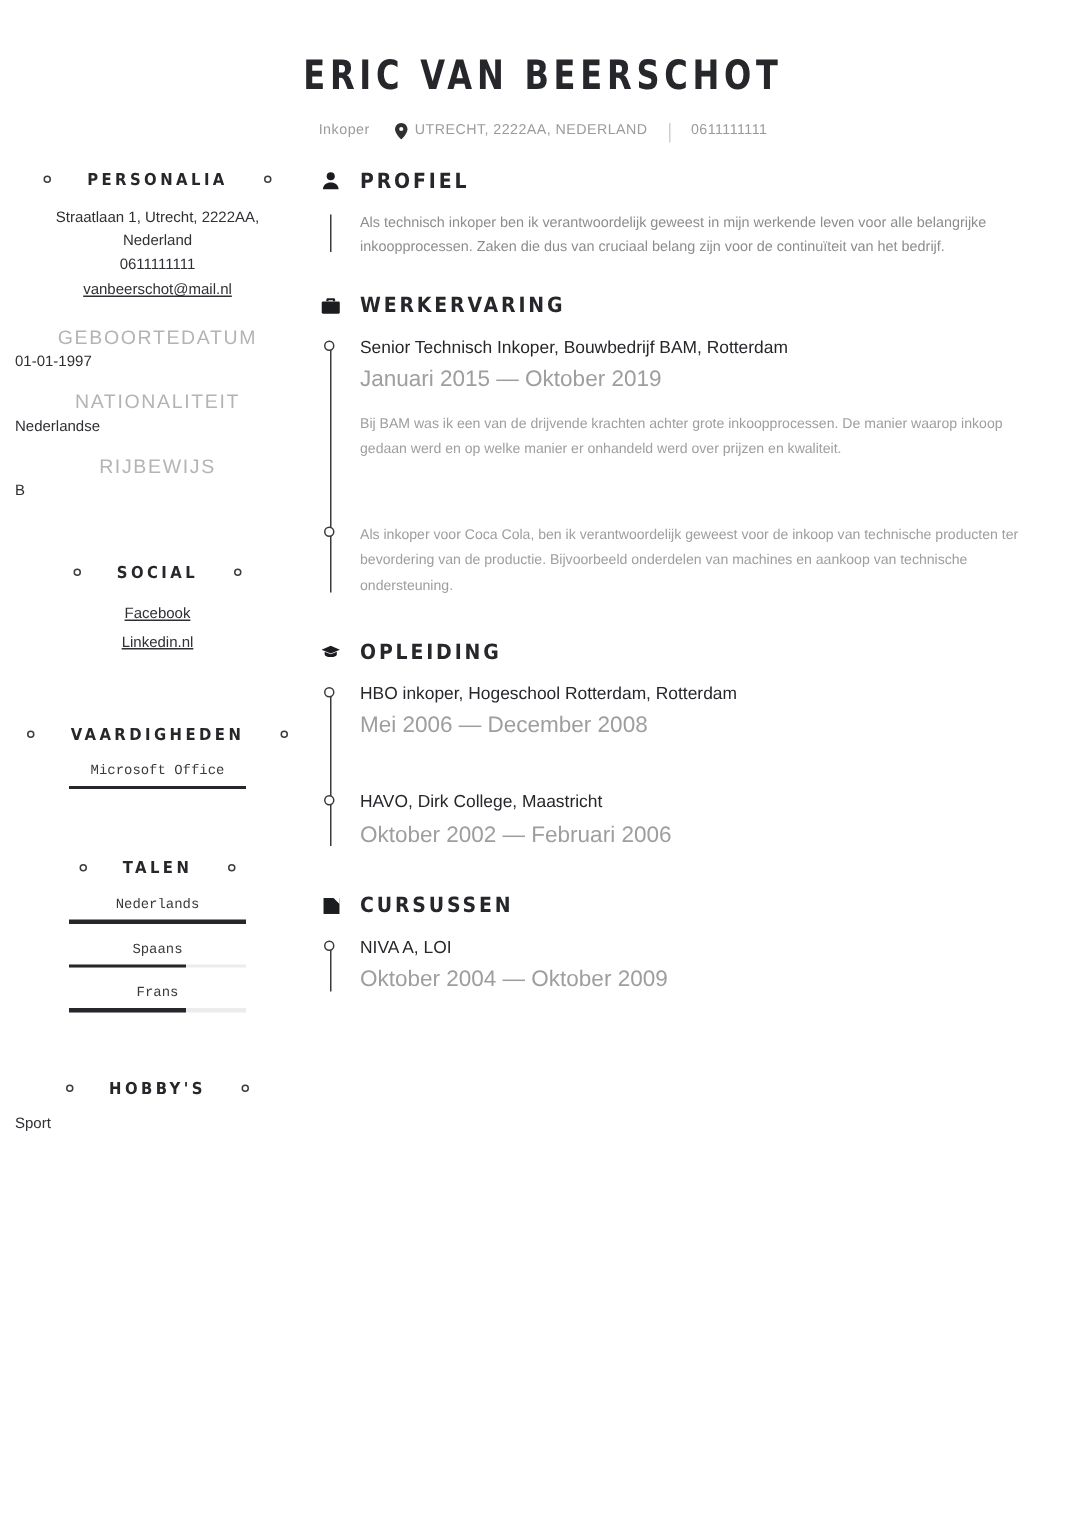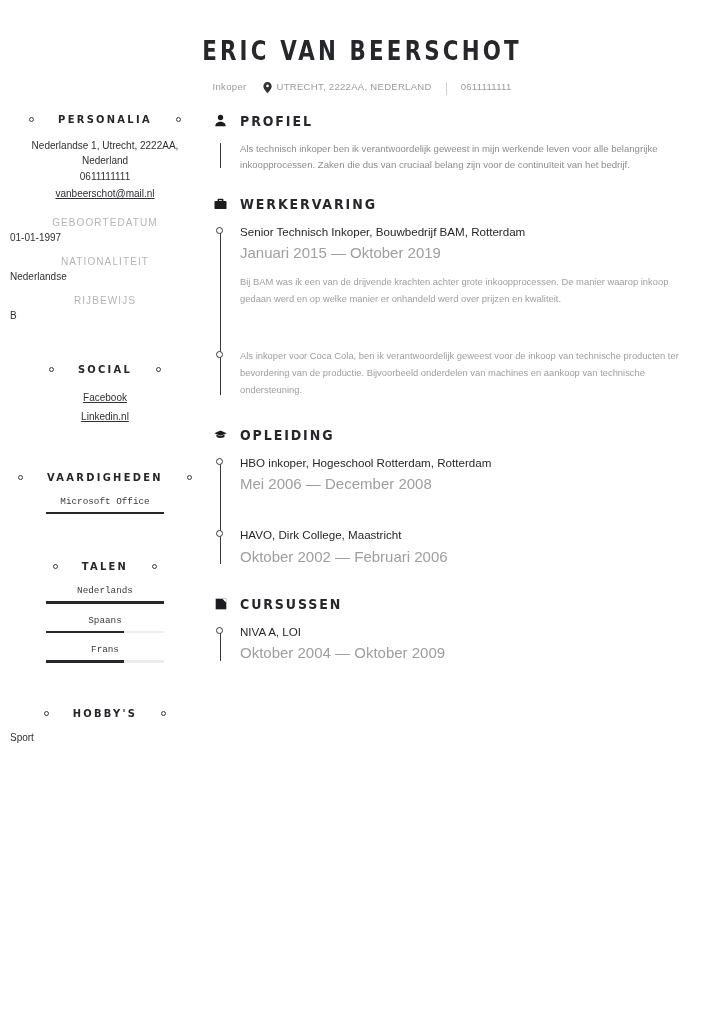--- a/index.html
+++ b/index.html
@@ -119,21 +119,21 @@
   .side-link {
     text-align: center;
     font-size: 10px;
     color: #2f3034;
     text-decoration: underline;
     line-height: 1.95;
     display: block;
   }
   .field-label {
     text-align: center;
-    font-size: 10px;
+    font-size: 13px;
     letter-spacing: 1.1px;
     color: #b4b4b4;
     margin-top: 13px;
     margin-bottom: 4px;
     text-transform: uppercase;
   }
   .field-value {
     text-align: left;
     font-size: 10px;
     color: #2f3034;
@@ -272,21 +272,21 @@
   <div class="columns">
 
     <div class="sidebar">
 
       <div class="side-block">
         <div class="side-head">
           <span class="dot"></span>
           <span>PERSONALIA</span>
           <span class="dot"></span>
         </div>
-        <div class="side-line">Nederlandse 1, Utrecht, 2222AA,</div>
+        <div class="side-line">Straatlaan 1, Utrecht, 2222AA,</div>
         <div class="side-line">Nederland</div>
         <div class="side-line">0611111111</div>
         <a class="side-link" href="#">vanbeerschot@mail.nl</a>
 
         <div class="field-label">GEBOORTEDATUM</div>
         <div class="field-value">01-01-1997</div>
 
         <div class="field-label">NATIONALITEIT</div>
         <div class="field-value">Nederlandse</div>
 

